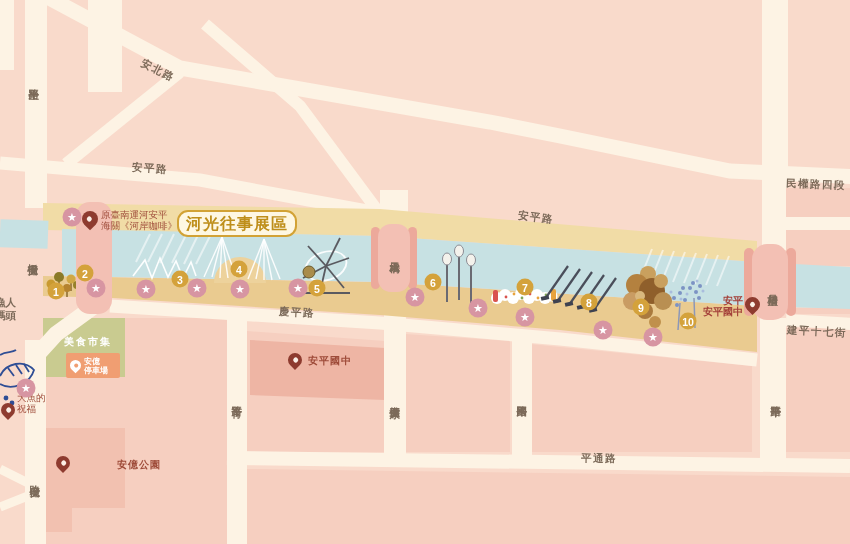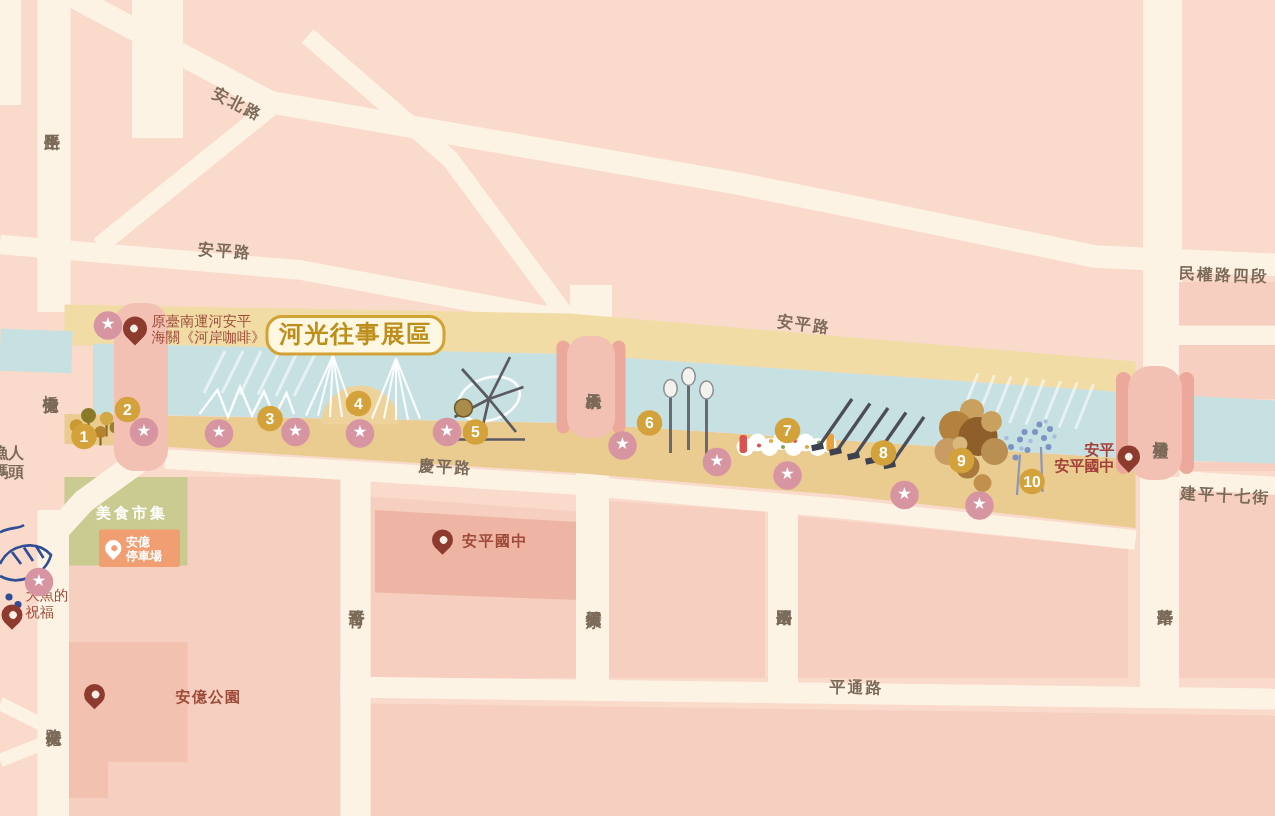--- a/index.html
+++ b/index.html
@@ -329,21 +329,21 @@
       <div class="road-label" style="left: 816px; top: 184px; transform: translate(-50%, -50%) rotate(2deg);">民權路四段</div>
       <div class="road-label vert" style="left: 33px; top: 255px;">安億橋</div>
       <div class="road-label vert" style="left: 395px; top: 254px;">承天橋</div>
       <div class="road-label vert" style="left: 773px; top: 286px;">望月橋</div>
       <div class="road-label" style="left: 297px; top: 312px; transform: translate(-50%, -50%) rotate(3deg);">慶平路</div>
       <div class="road-label" style="left: 817px; top: 331px; transform: translate(-50%, -50%) rotate(3deg);">建平十七街</div>
       <div class="road-label vert" style="left: 237px; top: 398px;">育平路</div>
       <div class="road-label vert" style="left: 395px; top: 399px;">健康三街</div>
       <div class="road-label vert" style="left: 522px; top: 398px;">國平路</div>
       <div class="road-label vert" style="left: 776px; top: 398px;">華平路</div>
-      <div class="road-label" style="left: 571px; top: 459px; transform: translate(-50%, -50%) rotate(1deg);">平通路</div>
+      <div class="road-label" style="left: 599px; top: 459px; transform: translate(-50%, -50%) rotate(1deg); font-family: Liberation Mono, monospace;">平通路</div>
       <div class="road-label vert" style="left: 35px; top: 477px;">安億路</div>
       <div class="num-marker" style="left: 56px; top: 291px;">1</div>
       <div class="num-marker" style="left: 85px; top: 273px;">2</div>
       <div class="num-marker" style="left: 180px; top: 279px;">3</div>
       <div class="num-marker" style="left: 239px; top: 269px;">4</div>
       <div class="num-marker" style="left: 317px; top: 288px;">5</div>
       <div class="num-marker" style="left: 433px; top: 282px;">6</div>
       <div class="num-marker" style="left: 525px; top: 287px;">7</div>
       <div class="num-marker" style="left: 589px; top: 302px;">8</div>
       <div class="num-marker" style="left: 641px; top: 307px;">9</div>

